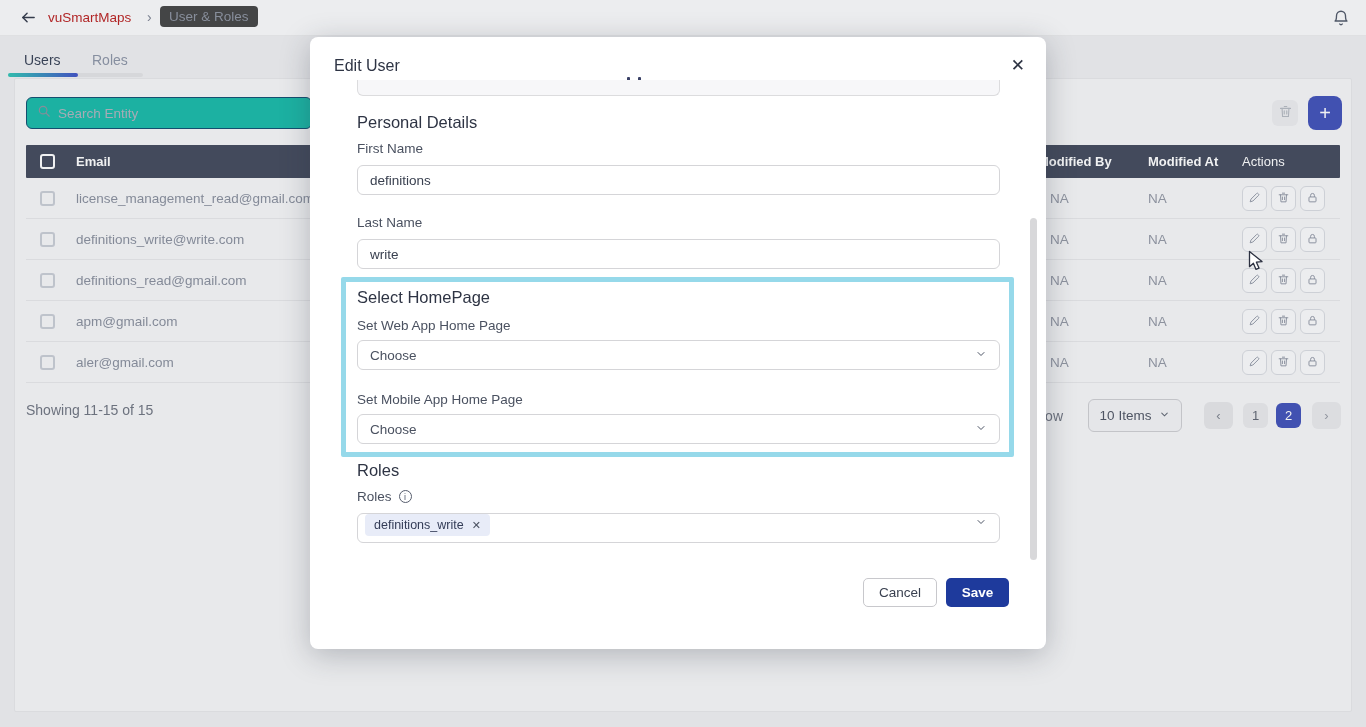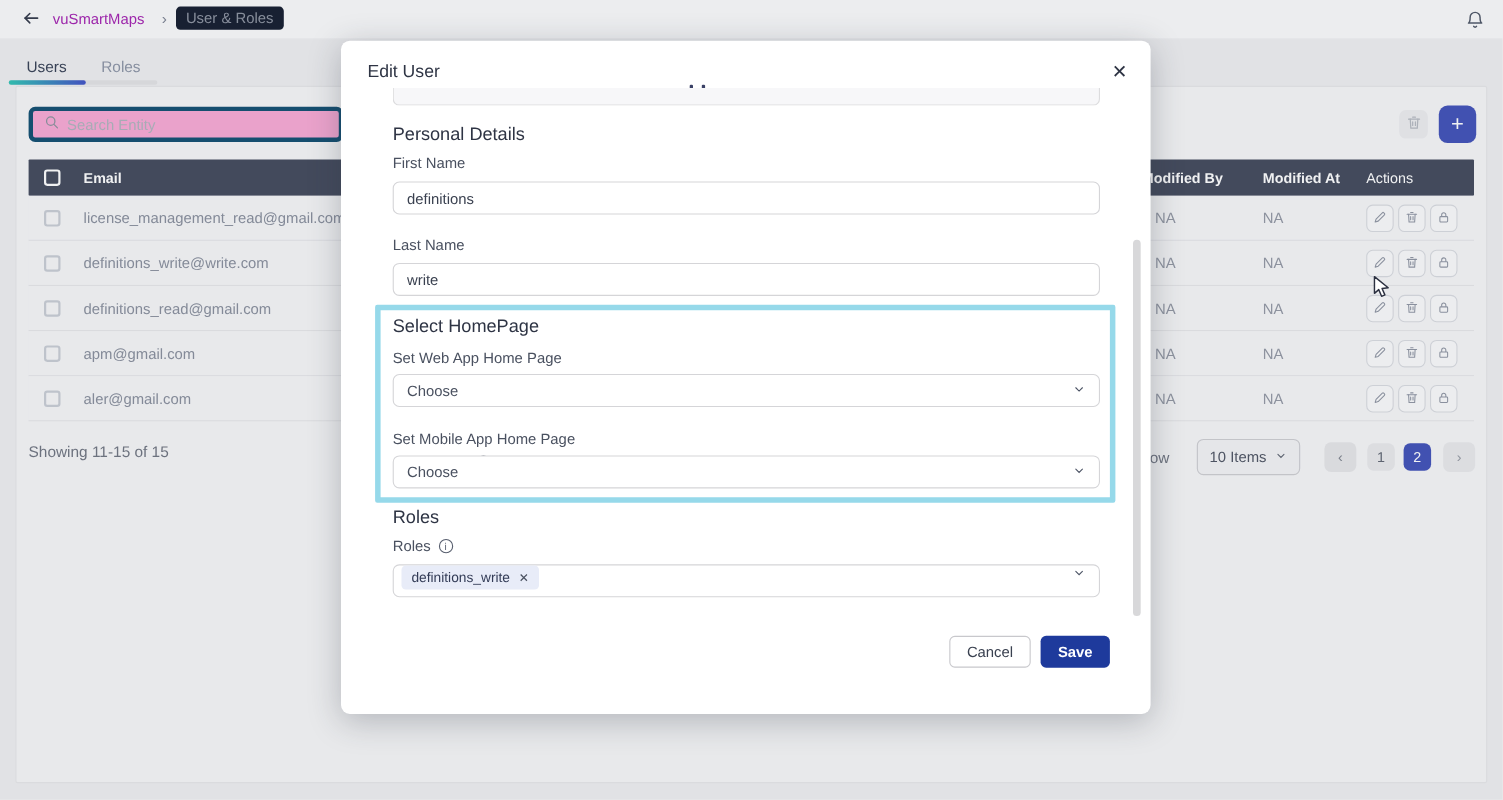--- a/index.html
+++ b/index.html
@@ -3,35 +3,35 @@
 <meta charset="utf-8">
 <style>
   * { margin:0; padding:0; box-sizing:border-box; }
   html,body { width:1366px; height:727px; overflow:hidden; }
   body { font-family:"Liberation Sans", sans-serif; background:#efeff1; }
   .screen { position:absolute; inset:0; width:1366px; height:727px; background:#efeff1; }
 
   
   .topbar { position:absolute; left:0; top:0; width:1366px; height:36px; background:#fbfbfc; border-bottom:1px solid #ececee; display:flex; align-items:center; }
   .back-btn { position:absolute; left:18px; top:9px; width:20px; height:20px; display:flex; align-items:center; justify-content:center; cursor:pointer; }
-  .crumb-app { position:absolute; left:48px; top:10px; font-size:13.5px; color:#a21caf; font-weight:500; }
+  .crumb-app { position:absolute; left:48px; top:10px; font-size:13.5px; color:#b91c1c; font-weight:500; }
   .crumb-sep { position:absolute; left:147px; top:9px; font-size:14px; color:#7c8292; }
-  .crumb-page { position:absolute; left:160px; top:6px; font-size:13.5px; color:#8b919f; background:#0f172a; padding:3px 9px; border-radius:4px; }
+  .crumb-page { position:absolute; left:160px; top:6px; font-size:13.5px; color:#8b919f; background:#404040; padding:3px 9px; border-radius:4px; }
   .bell { position:absolute; right:16px; top:9px; width:18px; height:18px; cursor:pointer; }
 
   
   .tab-users { position:absolute; left:24px; top:52px; font-size:14px; color:#333d52; font-weight:500; cursor:pointer; }
   .tab-roles { position:absolute; left:92px; top:52px; font-size:14px; color:#8a92a4; cursor:pointer; }
   .tab-track { position:absolute; left:8px; top:73px; width:135px; height:4px; background:#e3e3e5; border-radius:2px; }
   .tab-active-bar { position:absolute; left:0; top:0; width:70px; height:4px; border-radius:2px; background:linear-gradient(90deg,#2bc3b3,#3d4ec6); }
 
   
   .card { position:absolute; left:14px; top:78px; width:1338px; height:634px; background:#f6f6f8; border:1px solid #e7e7e9; border-radius:2px; }
 
-  .search-box { position:absolute; left:26px; top:97px; width:286px; height:32px; background:#f9a8d4; border:4px solid #0c4a6e; border-radius:6px; display:flex; align-items:center; padding-left:10px; gap:7px; }
+  .search-box { position:absolute; left:26px; top:97px; width:286px; height:32px; background:#14b8a6; border:1px solid #0c4a6e; border-radius:6px; display:flex; align-items:center; padding-left:10px; gap:7px; }
   .search-box input { border:none; outline:none; flex:1; font-size:13.5px; color:#3a4150; background:transparent; font-family:"Liberation Sans",sans-serif; }
   .search-box input::placeholder { color:#aeb2bc; }
 
   .top-trash { position:absolute; left:1272px; top:100px; width:26px; height:26px; display:flex; align-items:center; justify-content:center; background:#ededef; border-radius:6px; border:none; cursor:pointer; }
   .add-btn { position:absolute; left:1308px; top:96px; width:34px; height:34px; background:#3d4db7; color:#ffffff; font-size:20px; border:none; border-radius:8px; cursor:pointer; line-height:1; }
 
   
   .thead { position:absolute; left:26px; top:145px; width:1314px; height:33px; background:#3f4659; color:#ffffff; border-radius:1px; }
   .thead .cb { position:absolute; left:14px; top:9px; width:15px; height:15px; border:2px solid #ffffff; border-radius:3px; cursor:pointer; }
   .th-email { position:absolute; left:50px; top:9px; font-size:13px; font-weight:700; }

